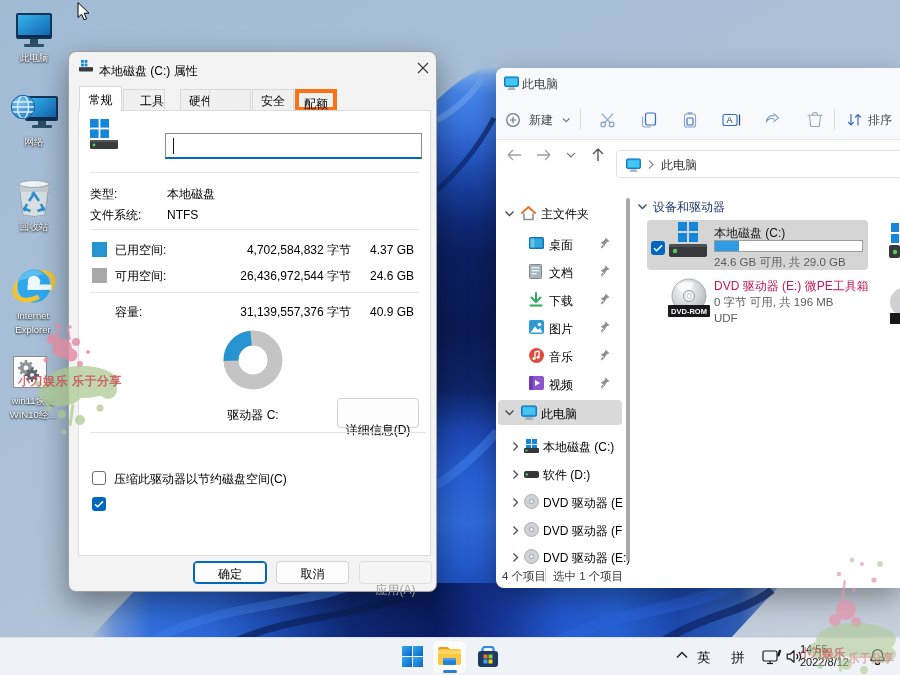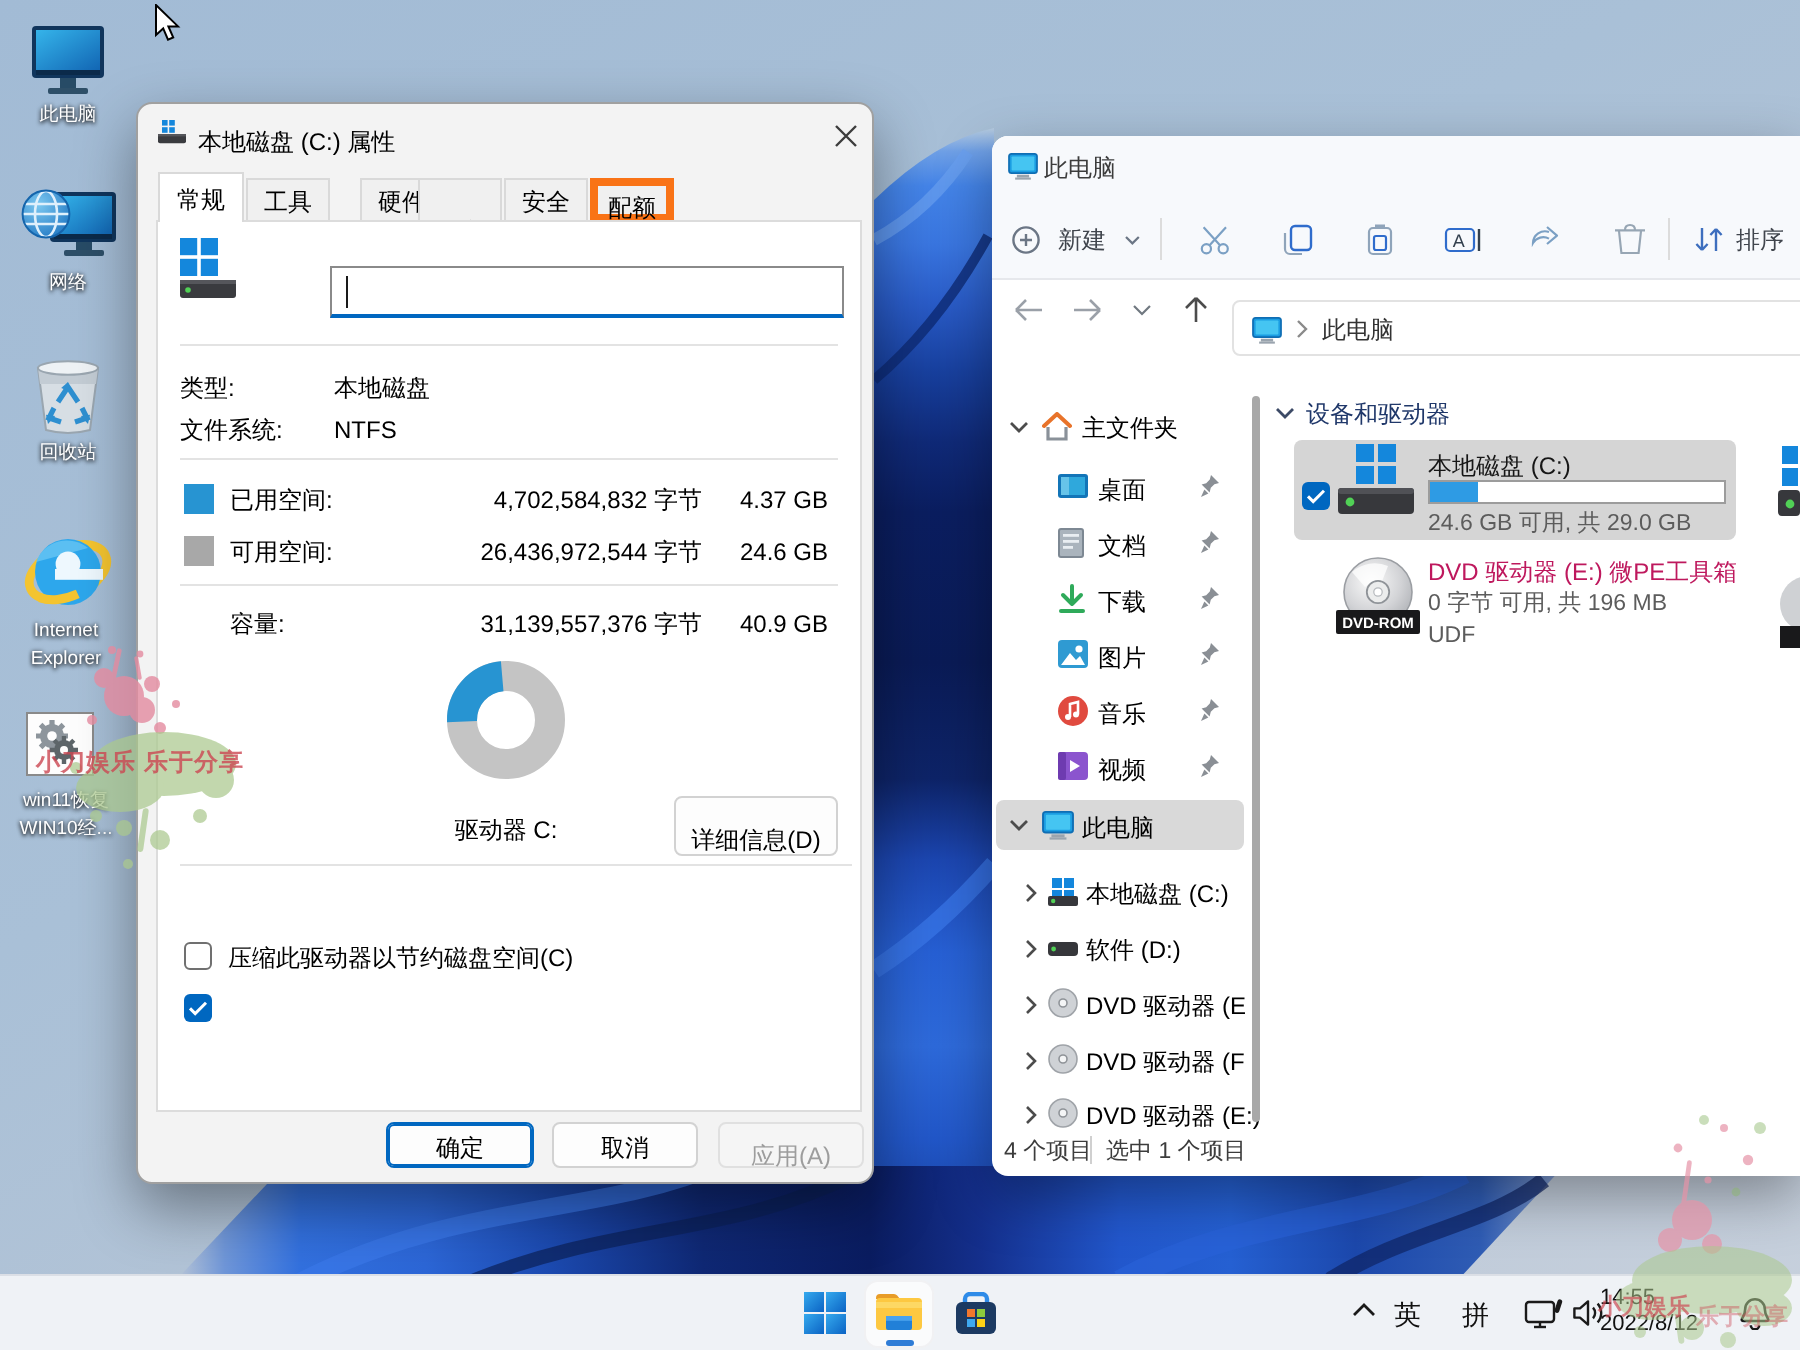--- a/index.html
+++ b/index.html
@@ -416,21 +416,21 @@
         <rect x="5.6" y="3.6" width="2.8" height="2.8"></rect>
       </g>
 <rect x="0" y="7" width="14" height="4.6" rx="1" fill="#3a3b3f"></rect>
       <rect x="0" y="7" width="14" height="1.2" fill="#55565b"></rect>
 </svg>
 <div class="abs t12" style="left:30px;top:12px">本地磁盘 (C:) 属性</div>
 <svg class="abs" style="left:347px;top:9px" width="14" height="14" viewBox="0 0 14 14">
       <path d="M2,2 L12,12 M12,2 L2,12" stroke="#3c3c3c" stroke-width="1.2"></path>
     </svg>
 <div class="abs" style="left:10px;top:34px;width:43px;height:25px;background:#fff;border:1px solid #d9d9d9;border-bottom:none;z-index:3;text-align:center;font-size:12px;padding-top:5px">常规</div>
-<div class="abs" style="left:54px;top:37px;width:42px;height:22px;background:#f0f0f0;border:1px solid #d9d9d9;text-align:center;font-size:12px;padding-top:3px">工具</div>
+<div class="abs" style="left:54px;top:37px;width:42px;height:22px;background:#f0f0f0;border:1px solid #d9d9d9;text-align:right;font-size:12px;padding-top:3px">工具</div>
 <div class="abs" style="left:111px;top:37px;width:42px;height:22px;background:#f0f0f0;border:1px solid #d9d9d9;text-align:center;font-size:12px;padding-top:3px">硬件</div>
 <div class="abs" style="left:140px;top:37px;width:42px;height:22px;background:#f0f0f0;border:1px solid #d9d9d9;text-align:center;font-size:12px;padding-top:18px">共享</div>
 <div class="abs" style="left:183px;top:37px;width:42px;height:22px;background:#f0f0f0;border:1px solid #d9d9d9;text-align:center;font-size:12px;padding-top:3px">安全</div>
 <div class="abs" style="left:226px;top:37px;width:42px;height:22px;background:#f0f0f0;border:4px solid #f97316;text-align:center;font-size:12px;padding-top:3px">配额</div>
 <div class="abs" style="left:9px;top:58px;width:353px;height:446px;background:#fff;border:1px solid #dcdcdc">
 <svg class="abs" style="left:11px;top:8px" width="28" height="30" viewBox="0 0 28 30">
 <g fill="#1487dc">
           <rect x="0" y="0" width="8.6" height="8.6"></rect>
           <rect x="10.4" y="0" width="8.6" height="8.6"></rect>
           <rect x="0" y="10.4" width="8.6" height="8.6"></rect>
@@ -459,32 +459,32 @@
 <div class="abs t12" style="left:240px;top:158px;width:95px;text-align:right">24.6 GB</div>
 <div class="hr abs" style="left:11px;top:181px;width:329px"></div>
 <div class="abs t12" style="left:36px;top:194px">容量:</div>
 <div class="abs t12" style="left:120px;top:194px;width:152px;text-align:right">31,139,557,376 字节</div>
 <div class="abs t12" style="left:240px;top:194px;width:95px;text-align:right">40.9 GB</div>
 <svg class="abs" style="left:142px;top:217px" width="64" height="64" viewBox="0 0 64 64">
 <circle cx="32" cy="32" r="22" fill="none" stroke="#c4c4c4" stroke-width="15"></circle>
 <path d="M30.1,10.1 A22,22 0 0 0 10,32.8" fill="none" stroke="#2794d2" stroke-width="15"></path>
 </svg>
 <div class="abs t12" style="left:110px;top:297px;width:128px;text-align:center">驱动器 C:</div>
-<div class="abs" style="left:258px;top:287px;width:82px;height:30px;background:#fdfdfd;border:1px solid #d2d2d2;border-radius:4px;text-align:center;font-size:12px;padding-top:13px">详细信息(D)</div>
+<div class="abs" style="left:258px;top:287px;width:82px;height:30px;background:#fdfdfd;border:1px solid #d2d2d2;border-radius:4px;text-align:center;font-size:12px;padding-top:23px">详细信息(D)</div>
 <div class="hr abs" style="left:11px;top:321px;width:336px"></div>
 <div class="abs" style="left:13px;top:360px;width:14px;height:14px;background:#fff;border:1px solid #707070;border-radius:3px"></div>
 <div class="abs t12" style="left:35px;top:361px">压缩此驱动器以节约磁盘空间(C)</div>
 <div class="abs" style="left:13px;top:386px;width:14px;height:14px;background:#0067c0;border-radius:3px">
 <svg width="14" height="14" viewBox="0 0 14 14">
           <path d="M3,7.2 l2.6,2.6 L11,4.4" fill="none" stroke="#fff" stroke-width="1.5"></path>
         </svg></div>
 </div>
 <div class="abs" style="left:124px;top:509px;width:74px;height:23px;background:#fdfdfd;border:1px solid #0067c0;box-shadow:inset 0 0 0 1px #0067c0;border-radius:4px;text-align:center;font-size:12px;padding-top:4px">确定</div>
 <div class="abs" style="left:207px;top:509px;width:73px;height:23px;background:#fdfdfd;border:1px solid #d2d2d2;border-radius:4px;text-align:center;font-size:12px;padding-top:4px">取消</div>
-<div class="abs" style="left:290px;top:509px;width:73px;height:23px;background:#f5f5f5;border:1px solid #e0e0e0;border-radius:4px;text-align:center;font-size:12px;padding-top:8px;color:#9d9d9d">应用(A)</div>
+<div class="abs" style="left:290px;top:509px;width:73px;height:23px;background:#f5f5f5;border:1px solid #e0e0e0;border-radius:4px;text-align:center;font-size:12px;padding-top:20px;color:#9d9d9d">应用(A)</div>
 </div>
 
 <div class="abs" style="left:0;top:637px;width:900px;height:38px;z-index:20;background:#eff2f6;border-top:1px solid rgba(130,140,160,.18)">
 <svg class="abs" style="left:402px;top:8px" width="21" height="21" viewBox="0 0 21 21">
 <defs>
         <linearGradient id="wlg" x1="0" y1="0" x2="1" y2="1">
           <stop offset="0" stop-color="#35aaee"></stop>
           <stop offset="1" stop-color="#0b63c4"></stop>
         </linearGradient>
       </defs>

